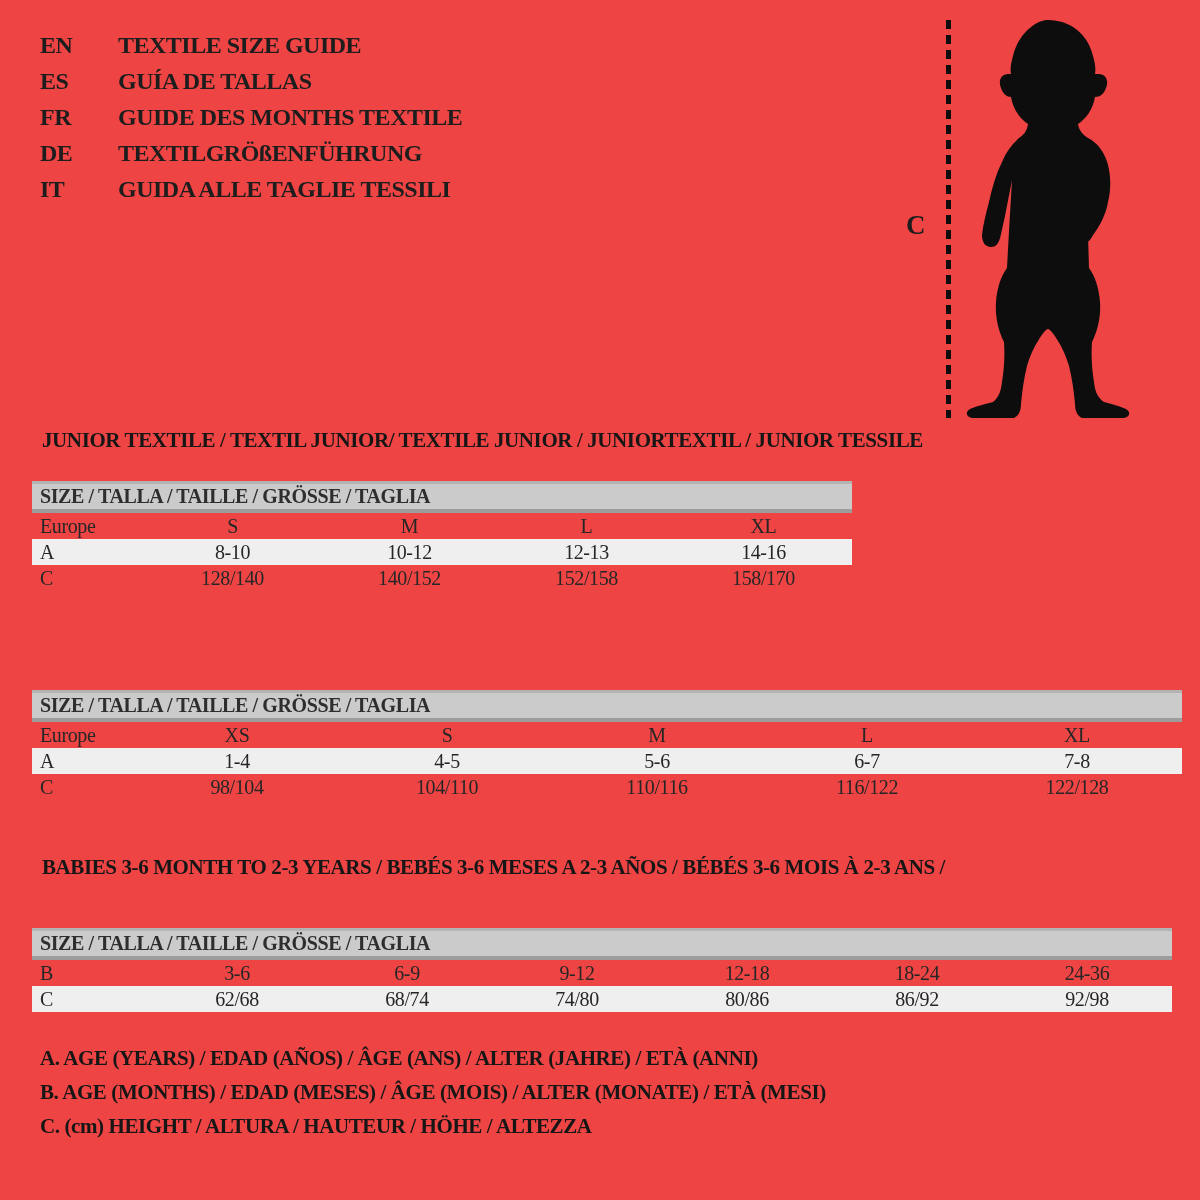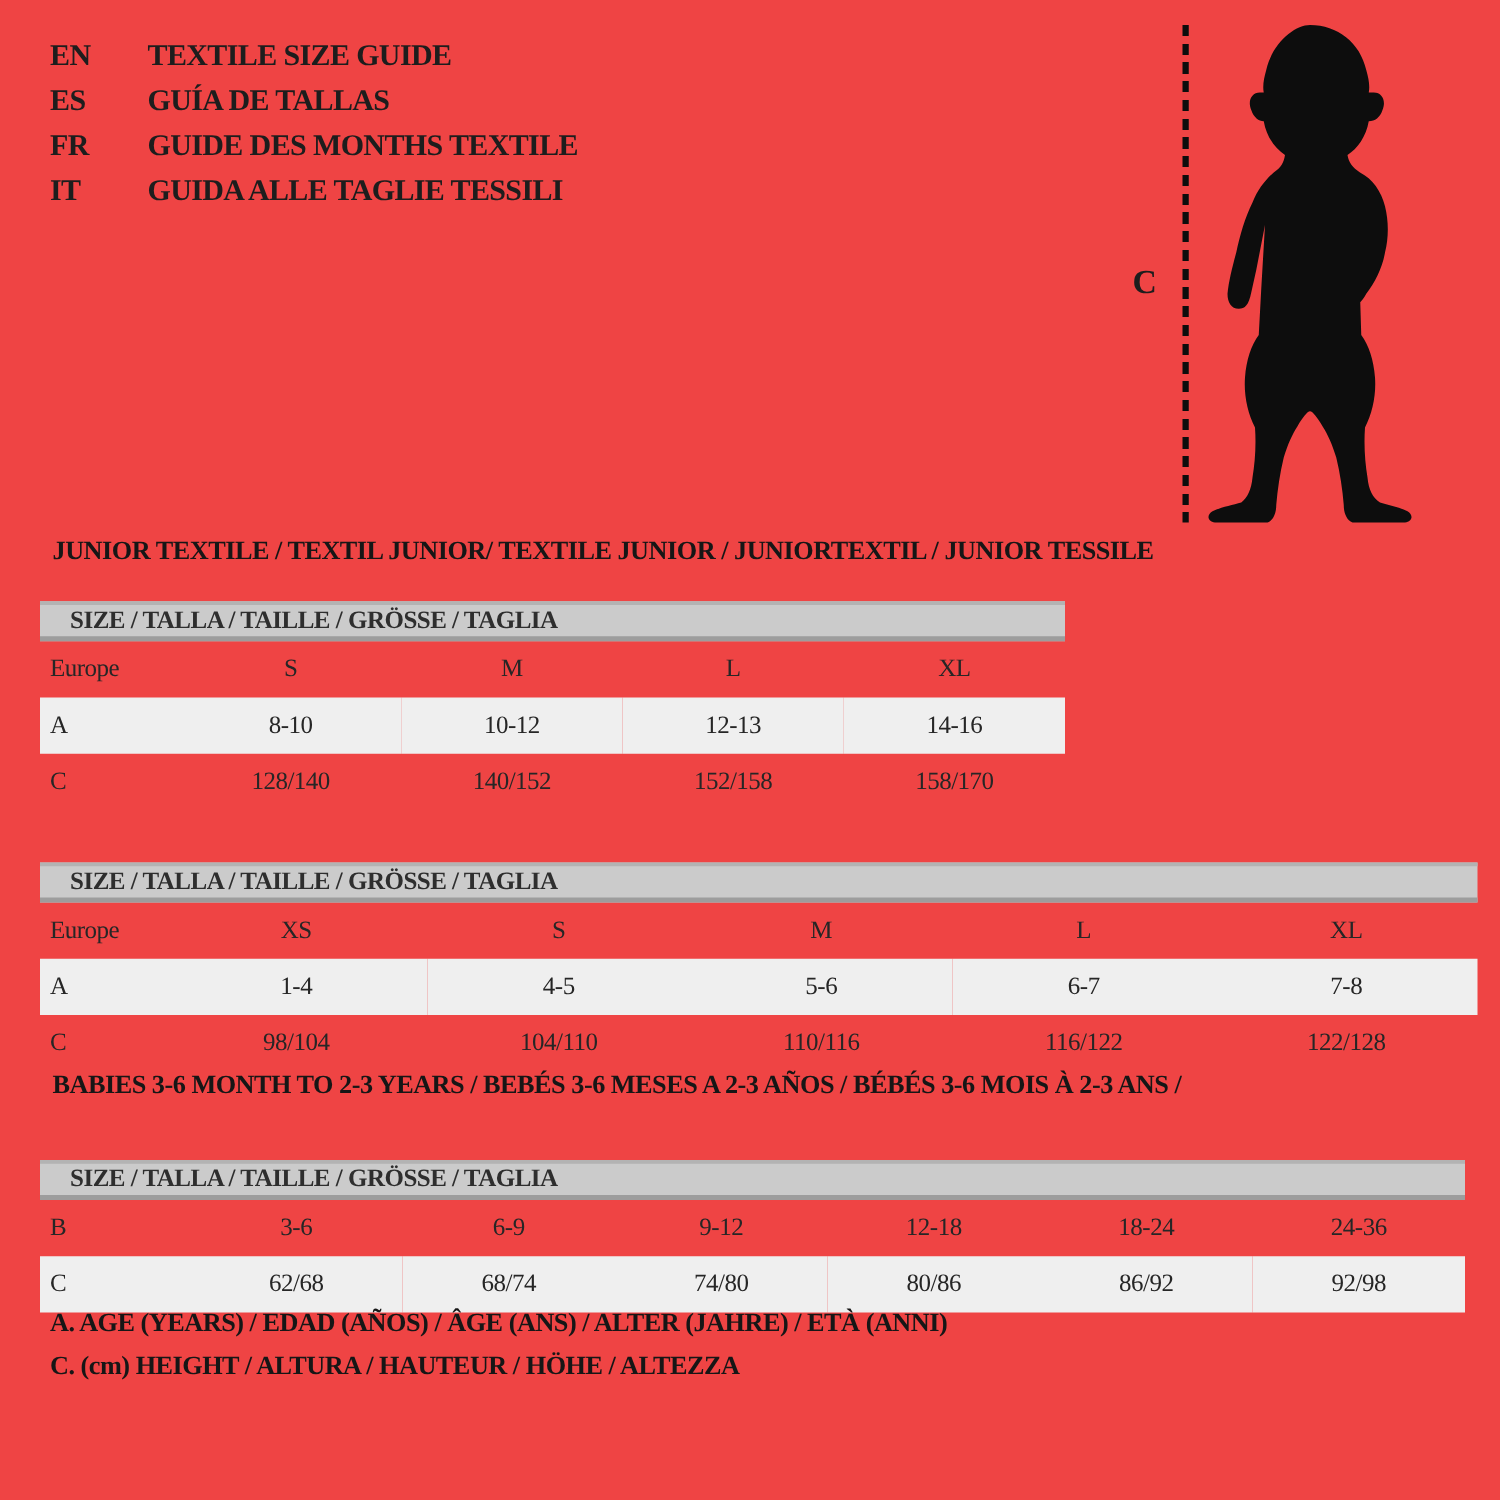--- a/index.html
+++ b/index.html
@@ -23,26 +23,26 @@
   .sec-title{
     position:absolute;font-size:21px;font-weight:bold;letter-spacing:-0.4px;
     white-space:nowrap;color:#161616;
   }
   .sec-title .sub{font-size:13px;vertical-align:-4px;font-weight:bold;}
   .title-line{line-height:35px;}
   
   .tablewrap{position:absolute;}
   .size-bar{
     height:25px;line-height:25px;background:#cbcbcb;border-top:3px solid #b3b3b3;
-    border-bottom:4px solid #9d9d9d;padding-left:24px;font-size:20px;font-weight:bold;
+    border-bottom:4px solid #9d9d9d;padding-left:8px;font-size:20px;font-weight:bold;
     color:#2e2e2e;letter-spacing:-0.4px;
   }
   table.size{border-collapse:collapse;table-layout:fixed;width:100%;}
   table.size td{
-    height:45px;font-size:20px;letter-spacing:-0.4px;color:#262626;
+    height:26px;font-size:20px;letter-spacing:-0.4px;color:#262626;
     text-align:center;padding:0;vertical-align:middle;
   }
   table.size td.lbl{text-align:left;padding-left:8px;}
   tr.shade td{background:#efefef;}
   
   .legend{position:absolute;left:40px;top:1041px;}
   .legend-line{font-size:21px;font-weight:bold;letter-spacing:-0.4px;line-height:34px;color:#161616;white-space:nowrap;}
 </style>
 </head>
 <body>
@@ -54,20 +54,24 @@
       <span class="lang-code">EN</span>
       <span class="lang-label">TEXTILE SIZE GUIDE</span>
     </div>
     <div class="lang-row">
       <span class="lang-code">ES</span>
       <span class="lang-label">GUÍA DE TALLAS</span>
     </div>
     <div class="lang-row">
       <span class="lang-code">FR</span>
       <span class="lang-label">GUIDE DES MONTHS TEXTILE</span>
+    </div>
+    <div class="lang-row">
+      <span class="lang-code">DE</span>
+      <span class="lang-label">TEXTILGRÖßENFÜHRUNG</span>
     </div>
     <div class="lang-row">
       <span class="lang-code">IT</span>
       <span class="lang-label">GUIDA ALLE TAGLIE TESSILI</span>
     </div>
   </div>
 
   <div class="dash-line"></div>
   <div class="c-label">C</div>
   <svg class="silhouette" viewBox="0 0 185 404" xmlns="http://www.w3.org/2000/svg" aria-hidden="true">
@@ -208,16 +212,17 @@
         <td>80/86</td>
         <td>86/92</td>
         <td>92/98</td>
       </tr>
     </tbody>
       </table>
   </div>
 
   <div class="legend">
     <div class="legend-line">A. AGE (YEARS) / EDAD (AÑOS) / ÂGE (ANS) / ALTER (JAHRE) / ETÀ (ANNI)</div>
+    <div class="legend-line">B. AGE (MONTHS) / EDAD (MESES) / ÂGE (MOIS) / ALTER (MONATE) / ETÀ (MESI)</div>
     <div class="legend-line">C. (cm) HEIGHT / ALTURA / HAUTEUR / HÖHE / ALTEZZA</div>
   </div>
 
 </div>
 
 </body></html>

